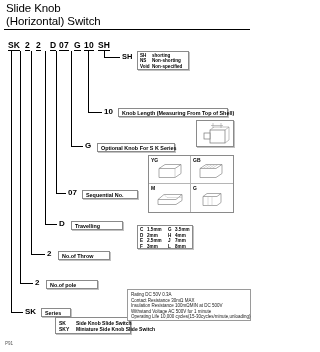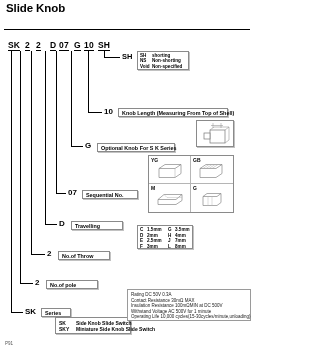--- a/index.html
+++ b/index.html
@@ -16,21 +16,21 @@
     overflow: hidden;
   }
 
   
   .page-title {
     position: absolute;
     left: 6px;
     top: 2px;
     width: 240px;
     font-size: 11.5px;
-    font-weight: bold;
+    font-weight: normal;
     line-height: 12.5px;
     letter-spacing: -0.1px;
   }
   .title-rule {
     position: absolute;
     left: 4px;
     top: 29px;
     width: 246px;
     height: 1px;
     background: #000000;
@@ -182,20 +182,21 @@
     color: #555;
   }
 
   svg { display: block; overflow: visible; }
 </style>
 </head>
 <body>
 
 <div class="page-title">
   <div>Slide Knob</div>
+  <div>(Horizontal) Switch</div>
 </div>
 <div class="title-rule"></div>
 
 <div class="code-row">
   <span class="code-seg" style="left:0px;"><u>SK</u></span>
   <span class="code-seg" style="left:17px;"><u>2</u></span>
   <span class="code-seg" style="left:28px;"><u>2</u></span>
   <span class="code-seg" style="left:42px;"><u>D</u></span>
   <span class="code-seg" style="left:51px;"><u>07</u></span>
   <span class="code-seg" style="left:66px;"><u>G</u></span>

